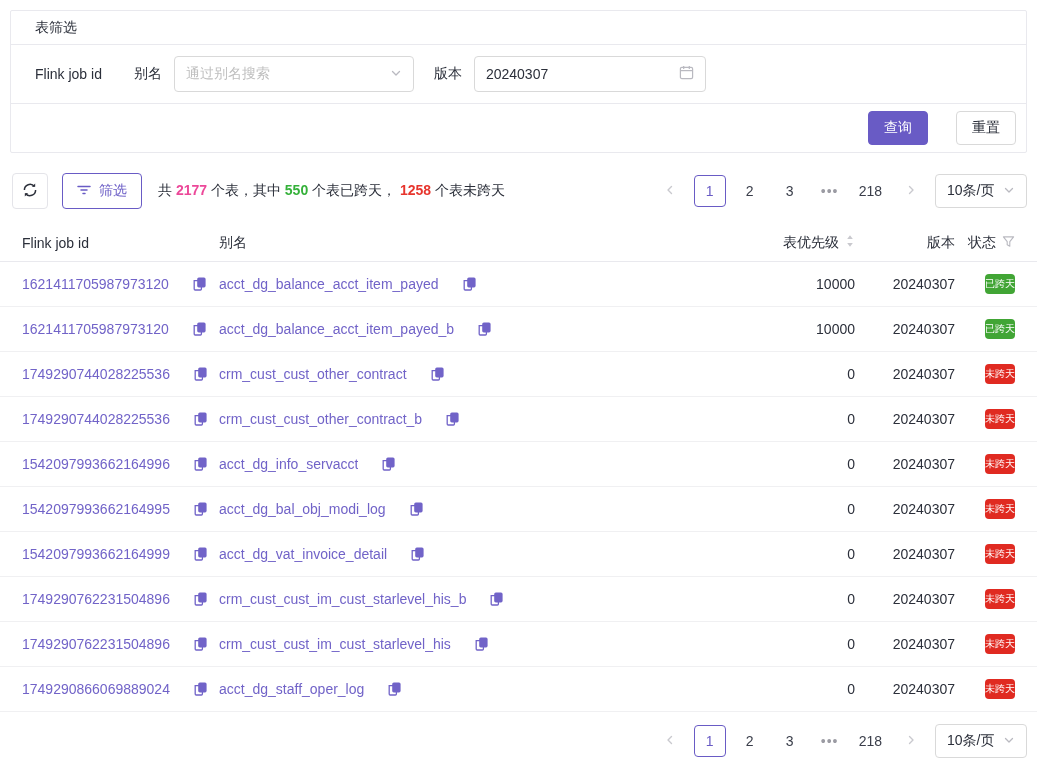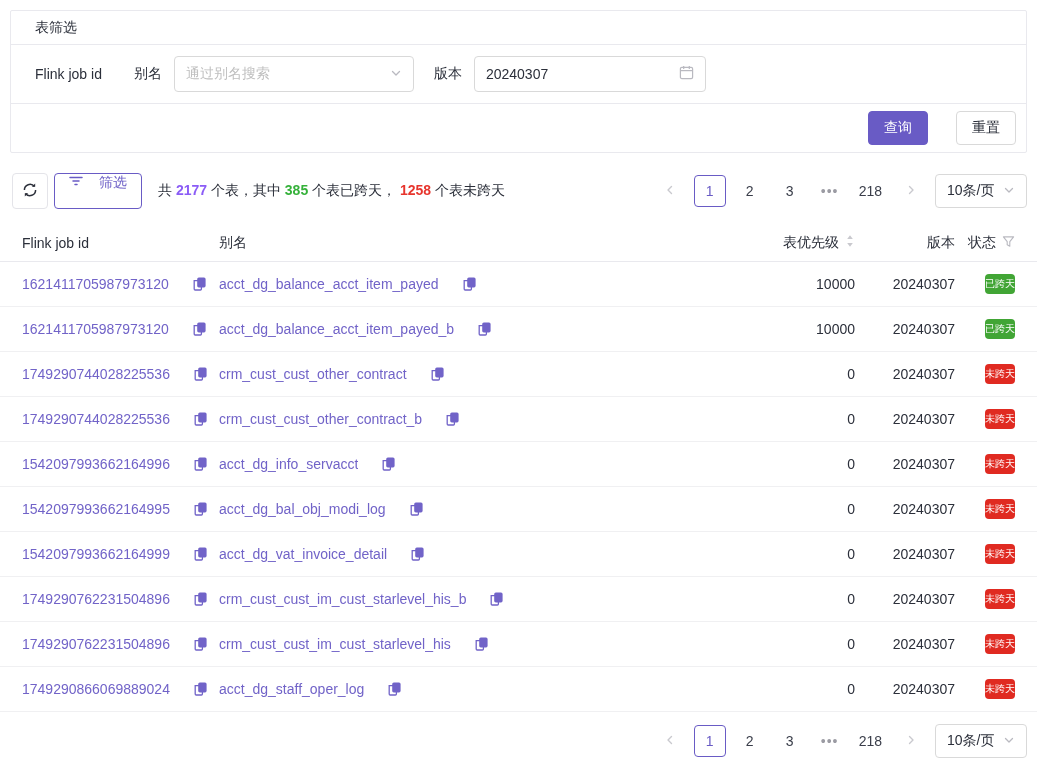--- a/index.html
+++ b/index.html
@@ -29,27 +29,27 @@
   .btn { height: 34px; padding: 0 15px; border-radius: 4px; font-size: 14px; cursor: pointer; font-family: inherit; }
   .btn-primary { background: #695bc5; border: 1px solid #695bc5; color: #fff; }
   .btn-default { background: #fff; border: 1px solid #d9d9d9; color: #2b2f3a; }
   
   .toolbar { margin: 20px 10px 0 12px; display: flex; align-items: center; }
   .icon-btn {
     width: 36px; height: 36px; border: 1px solid #e4e4e9; border-radius: 4px; background: #fff;
     display: flex; align-items: center; justify-content: center; cursor: pointer;
   }
   .filter-btn {
-    margin-left: 6px; height: 36px; padding: 0 14px; border: 1px solid #695bc5; border-radius: 4px;
-    background: #fff; color: #695bc5; display: flex; align-items: flex-start; gap: 16px; font-size: 14px;
+    margin-left: 14px; height: 36px; padding: 0 14px; border: 1px solid #695bc5; border-radius: 4px;
+    background: #fff; color: #695bc5; display: flex; align-items: center; gap: 8px; font-size: 14px;
     cursor: pointer; font-family: inherit;
   }
   .summary { margin-left: 16px; white-space: nowrap; }
   .num { font-weight: 600; }
-  .num-blue { color: #8b5cf6; }
+  .num-blue { color: #ec4899; }
   .num-green { color: #35b13a; }
   .num-red { color: #e7352d; }
   
   .pagination { display: flex; align-items: center; gap: 8px; }
   .toolbar .pagination { margin-left: auto; }
   .pg-item {
     min-width: 32px; height: 32px; padding: 0 4px; display: flex; align-items: center; justify-content: center;
     border: 1px solid transparent; border-radius: 4px; background: #fff; color: #3a3e4a; cursor: pointer; user-select: none;
   }
   .pg-item.active { border-color: #695bc5; color: #695bc5; }
@@ -124,21 +124,21 @@
     </span>
   </button>
   <button class="filter-btn">
     <span>
       <svg width="14" height="12" viewBox="0 0 14 12">
           <path d="M1 2.5h12M4 6h6M6 9.5h2" stroke="#695bc5" stroke-width="1.5" stroke-linecap="round"></path>
         </svg>
     </span>
     <span>筛选</span>
   </button>
-  <div class="summary"><span>共 </span><span class="num num-blue">2177</span><span> 个表，其中 </span><span class="num num-green">385</span><span> 个表已跨天， </span><span class="num num-red">1258</span><span> 个表未跨天</span></div>
+  <div class="summary"><span>共 </span><span class="num num-blue">2177</span><span> 个表，其中 </span><span class="num num-green">550</span><span> 个表已跨天， </span><span class="num num-red">1258</span><span> 个表未跨天</span></div>
   <div class="pagination">
       <div class="pg-item pg-arrow">
         <span><svg width="12" height="12" viewBox="0 0 12 12">
             <path d="M7.5 2.5 4 6l3.5 3.5" fill="none" stroke="#c9c9ce" stroke-width="1.4" stroke-linecap="round" stroke-linejoin="round"></path>
           </svg></span>
       </div>
       <div class="pg-item pg-page active">1</div>
       <div class="pg-item pg-page">2</div>
       <div class="pg-item pg-page">3</div>
       <div class="pg-item pg-ellipsis">•••</div>

